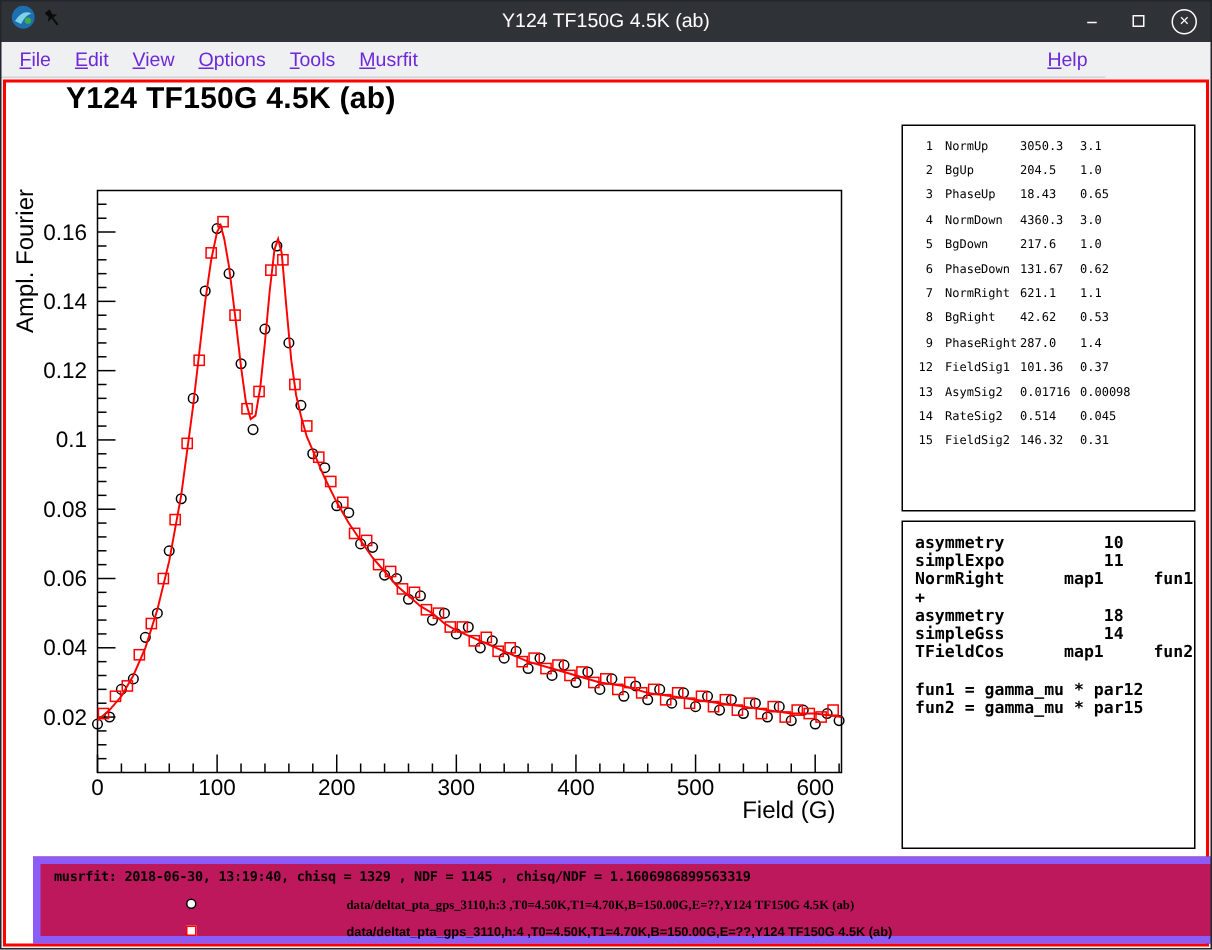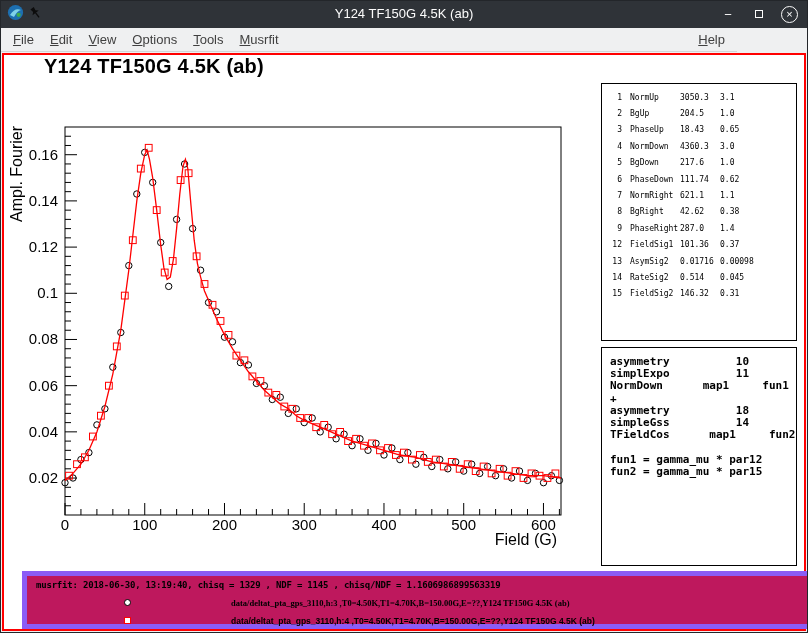--- a/index.html
+++ b/index.html
@@ -11,21 +11,21 @@
   .titlebar{position:absolute;left:0;top:0;width:808px;height:28px;background:#2f3338;color:#fcfcfc}
   .tb-left{position:absolute;left:7px;top:0;height:28px;display:flex;align-items:center;gap:7px}
   .pin-wrap{transform:rotate(-38deg);display:inline-block}
   .tb-title{position:absolute;left:0;top:0;width:100%;height:28px;line-height:28px;text-align:center;font-size:13px;color:#fcfcfc}
   .tb-buttons{position:absolute;right:10px;top:0;height:28px;display:flex;align-items:center;gap:13px;z-index:2}
   .tb-btn{width:18px;height:18px;display:flex;align-items:center;justify-content:center;font-size:13px;color:#fcfcfc;cursor:pointer}
   .max-box{display:inline-block;width:8px;height:8px;border:1.3px solid #fcfcfc}
   .close-circle{border:1.2px solid #fcfcfc;border-radius:50%;width:17px;height:17px;font-size:11px}
 
   
-  .menubar{position:absolute;left:1px;top:28px;width:736px;height:24px;background:#eff0f1;border-bottom:1px solid #d2d4d6;display:flex;align-items:center;font-size:13px;color:#404040;padding:0 4px}
+  .menubar{position:absolute;left:1px;top:28px;width:736px;height:24px;background:#eff0f1;border-bottom:1px solid #d2d4d6;display:flex;align-items:center;font-size:13px;color:#6d28d9;padding:0 4px}
   .menu-left{display:flex;align-items:center}
   .menu-item{display:inline-block;padding:3px 8px;cursor:pointer}
   .menu-item::first-letter{text-decoration:underline}
   .menu-help{margin-left:auto}
 
   
   .canvas-bg{position:absolute;left:2px;top:53px;width:804px;height:578px;background:#ffffff;border:2px solid #ff0000}
   .plot-title{position:absolute;left:44px;top:55px;font-size:20px;font-weight:bold;color:#000;letter-spacing:.2px}
   #plot-svg{position:absolute;left:0;top:53px}
   #plot-svg text{font-family:"Liberation Sans",sans-serif;fill:#000}
@@ -344,34 +344,34 @@
       </div>
       <div class="param-row">
         <span class="pc-num">5</span>
         <span class="pc-name">BgDown</span>
         <span class="pc-value">217.6</span>
         <span class="pc-error">1.0</span>
       </div>
       <div class="param-row">
         <span class="pc-num">6</span>
         <span class="pc-name">PhaseDown</span>
-        <span class="pc-value">111.74</span>
+        <span class="pc-value">131.67</span>
         <span class="pc-error">0.62</span>
       </div>
       <div class="param-row">
         <span class="pc-num">7</span>
         <span class="pc-name">NormRight</span>
         <span class="pc-value">621.1</span>
         <span class="pc-error">1.1</span>
       </div>
       <div class="param-row">
         <span class="pc-num">8</span>
         <span class="pc-name">BgRight</span>
         <span class="pc-value">42.62</span>
-        <span class="pc-error">0.38</span>
+        <span class="pc-error">0.53</span>
       </div>
       <div class="param-row">
         <span class="pc-num">9</span>
         <span class="pc-name">PhaseRight</span>
         <span class="pc-value">287.0</span>
         <span class="pc-error">1.4</span>
       </div>
       <div class="param-row">
         <span class="pc-num">12</span>
         <span class="pc-name">FieldSig1</span>
@@ -394,21 +394,21 @@
         <span class="pc-num">15</span>
         <span class="pc-name">FieldSig2</span>
         <span class="pc-value">146.32</span>
         <span class="pc-error">0.31</span>
       </div>
     </div>
 
   <div class="theory-box" id="theory-lines">
       <div class="theory-line">asymmetry          10</div>
       <div class="theory-line">simplExpo          11</div>
-      <div class="theory-line">NormDown      map1     fun1</div>
+      <div class="theory-line">NormRight      map1     fun1</div>
       <div class="theory-line">+</div>
       <div class="theory-line">asymmetry          18</div>
       <div class="theory-line">simpleGss          14</div>
       <div class="theory-line">TFieldCos      map1     fun2</div>
       <div class="theory-line"></div>
       <div class="theory-line">fun1 = gamma_mu * par12</div>
       <div class="theory-line">fun2 = gamma_mu * par15</div>
     </div>
 
   <div class="footer-box">

